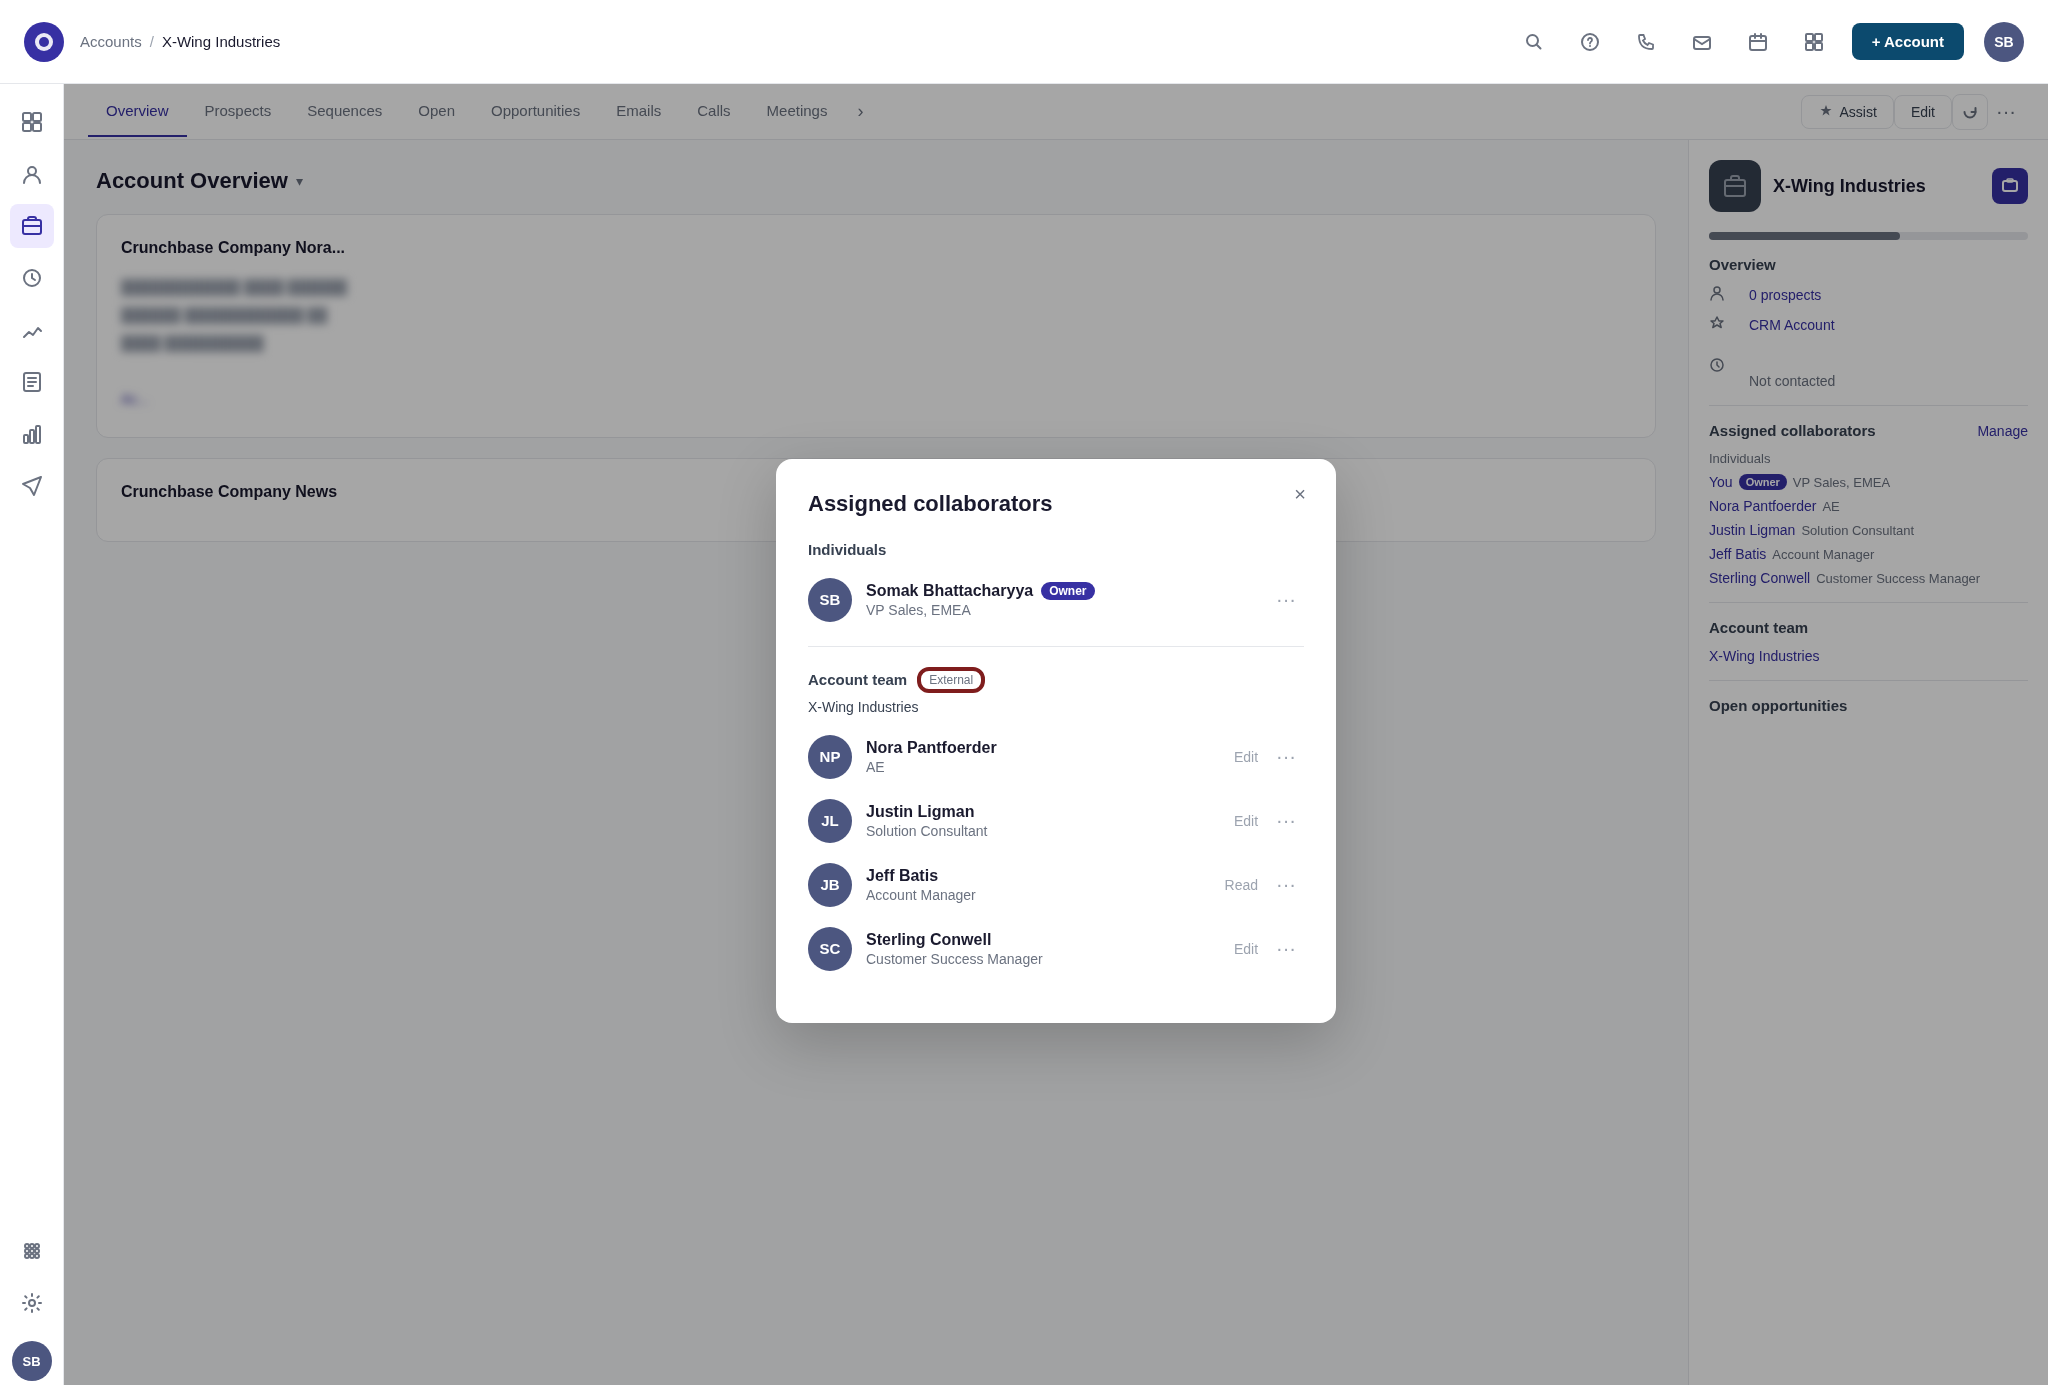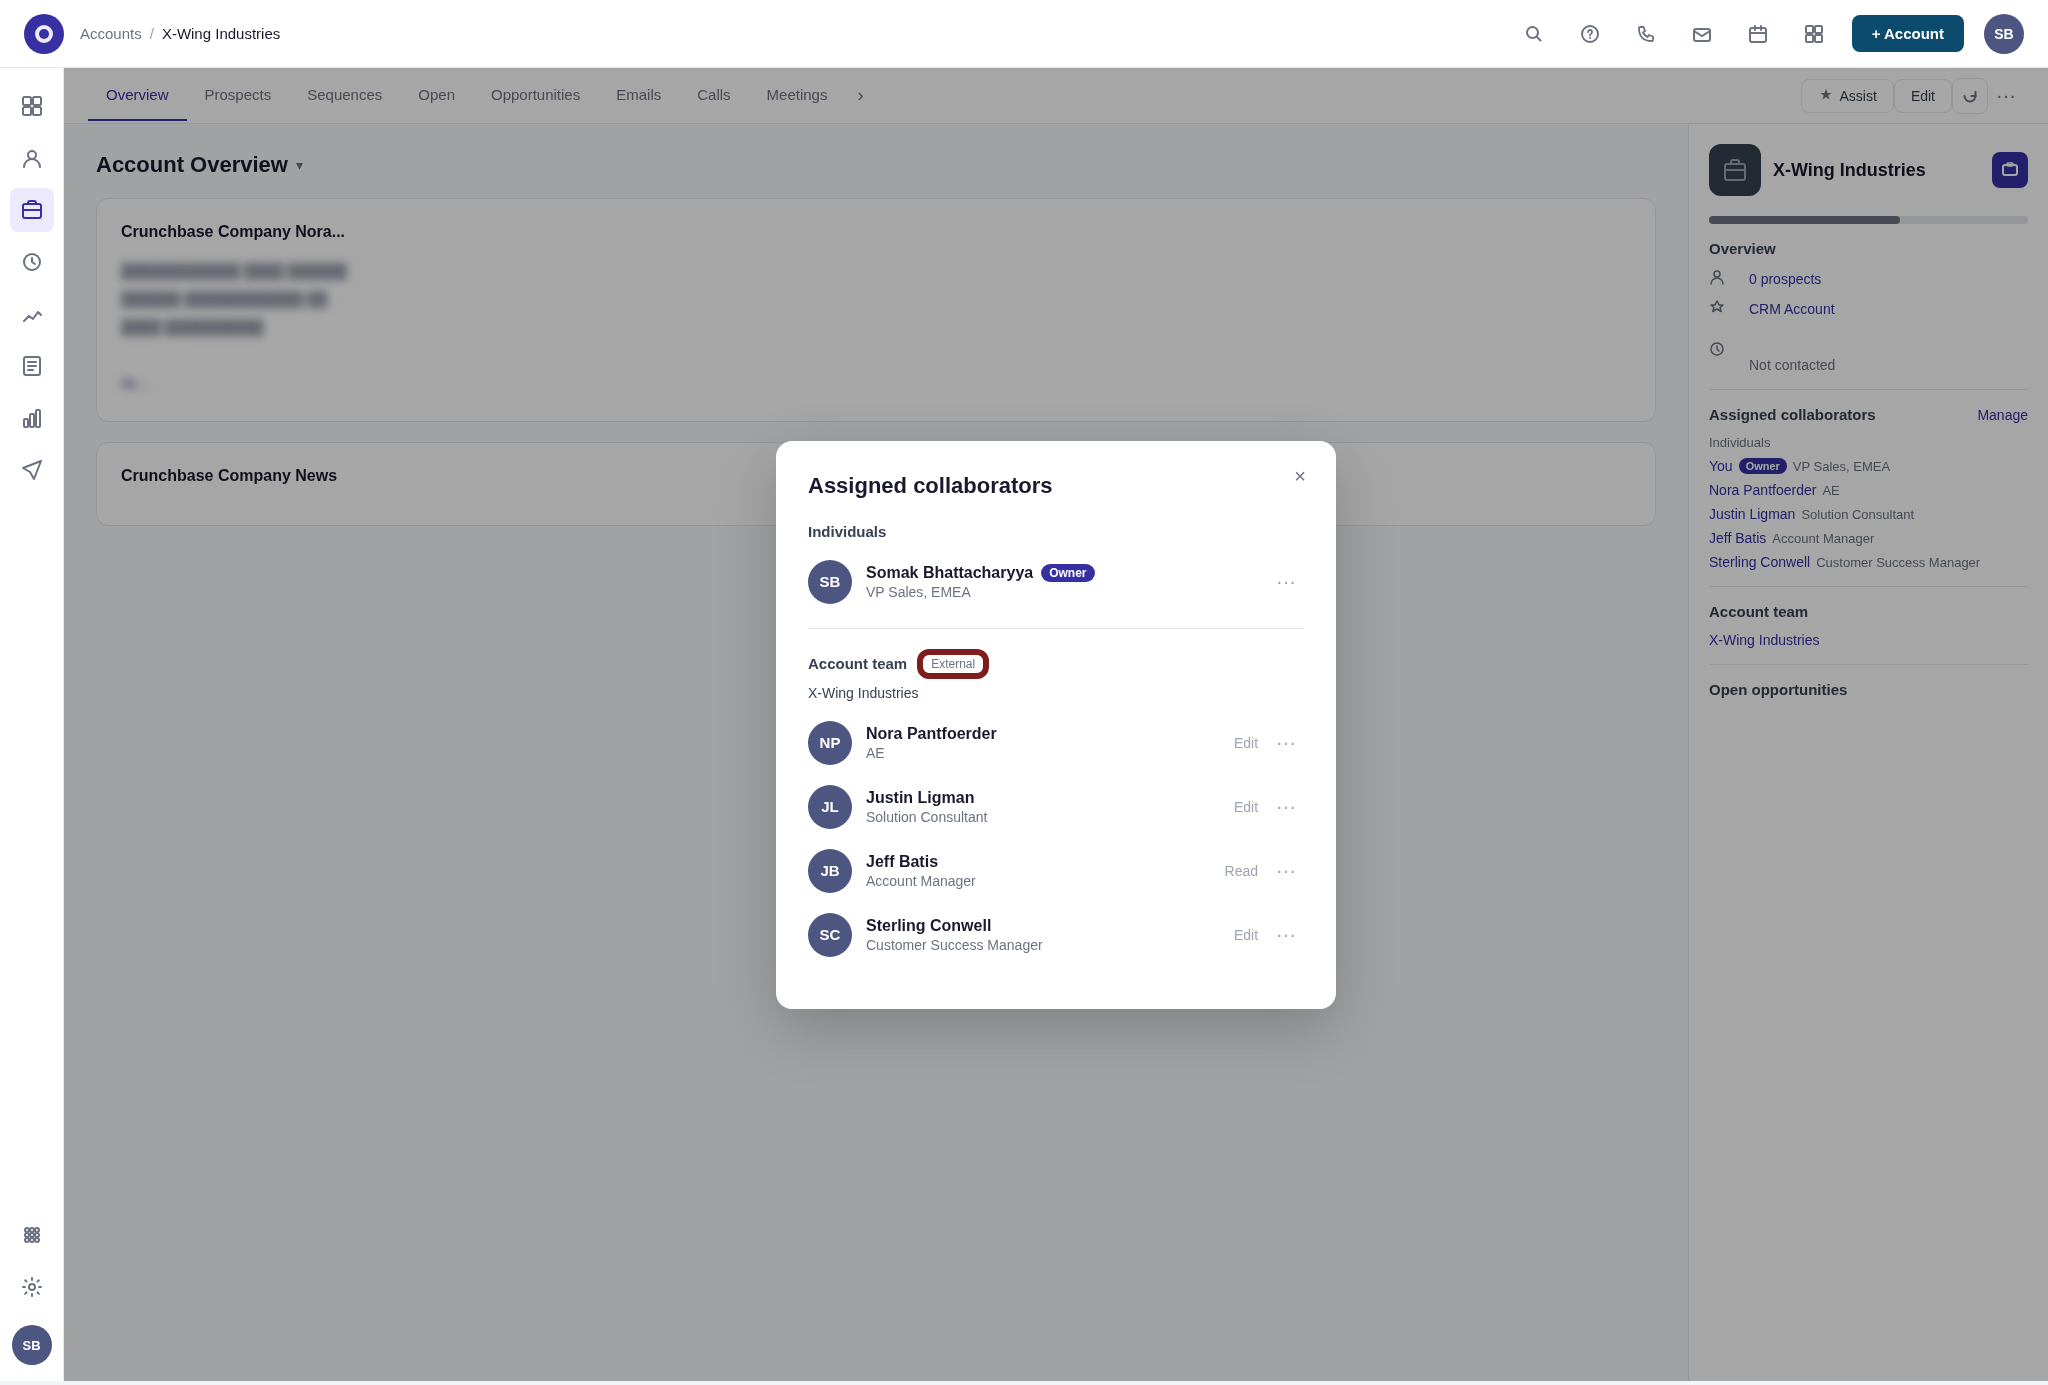--- a/index.html
+++ b/index.html
@@ -1,20 +1,20 @@
 <!DOCTYPE html>
 <html><head>
   <meta charset="utf-8">
   <style>
     * { box-sizing: border-box; margin: 0; padding: 0; }
     body { font-family: -apple-system, BlinkMacSystemFont, 'Segoe UI', sans-serif; background: #f3f4f6; color: #1a1a2e; overflow: hidden; width: 2048px; height: 1385px; }
 
     
     .top-nav {
-      display: flex; align-items: center; height: 68px;
+      display: flex; align-items: center; height: 84px;
       background: #fff; border-bottom: 1px solid #e5e7eb;
       padding: 0 24px; gap: 16px; position: relative; z-index: 10; justify-content: center;
     }
     .logo-icon { width: 40px; height: 40px; background: #3730a3; border-radius: 50%; display: flex; align-items: center; justify-content: center; color: #fff; font-size: 18px; font-weight: bold; flex-shrink: 0; }
     .breadcrumb { display: flex; align-items: center; gap: 8px; font-size: 15px; color: #6b7280; }
     .breadcrumb-sep { color: #9ca3af; }
     .breadcrumb-current { color: #1a1a2e; font-weight: 500; }
     .nav-icons { display: flex; align-items: center; gap: 20px; margin-left: auto; }
     .nav-icon-btn { width: 36px; height: 36px; display: flex; align-items: center; justify-content: center; color: #6b7280; cursor: pointer; font-size: 20px; border-radius: 6px; }
     .add-account-btn { background: #0c4a6e; color: #fff; border: none; border-radius: 8px; padding: 10px 20px; font-size: 15px; font-weight: 600; cursor: pointer; display: flex; align-items: center; gap: 6px; }
@@ -90,21 +90,21 @@
     .person-avatar { width: 44px; height: 44px; border-radius: 50%; display: flex; align-items: center; justify-content: center; color: #fff; font-size: 15px; font-weight: 700; flex-shrink: 0; }
     .person-info { flex: 1; }
     .person-name { font-size: 16px; font-weight: 600; color: #1a1a2e; display: flex; align-items: center; gap: 8px; }
     .person-role { font-size: 14px; color: #6b7280; margin-top: 2px; }
     .owner-badge { background: #3730a3; color: #fff; font-size: 12px; padding: 2px 8px; border-radius: 12px; font-weight: 600; }
     .modal-more-btn { color: #9ca3af; cursor: pointer; font-size: 20px; padding: 4px 8px; }
     .modal-divider { border: none; border-top: 1px solid #e5e7eb; margin: 16px 0 20px 0; }
     .team-section { margin-bottom: 20px; }
     .team-header { display: flex; align-items: center; gap: 10px; margin-bottom: 6px; }
     .team-label { font-size: 15px; font-weight: 700; color: #374151; }
-    .external-badge { background: #fff; border: 6px solid #7f1d1d; color: #6b7280; font-size: 12px; padding: 2px 8px; border-radius: 12px; }
+    .external-badge { background: #fff; border: 4px solid #7f1d1d; color: #6b7280; font-size: 12px; padding: 2px 8px; border-radius: 12px; }
     .team-company { font-size: 14px; color: #374151; margin-bottom: 20px; }
     .team-person { display: flex; align-items: center; gap: 14px; margin-bottom: 20px; }
     .team-action { margin-left: auto; display: flex; align-items: center; gap: 10px; }
     .action-edit { font-size: 14px; color: #9ca3af; cursor: pointer; font-weight: 500; }
     .action-read { font-size: 14px; color: #9ca3af; cursor: pointer; font-weight: 500; }
 
     
     .avatar-sb { background: #4c5680; }
     .avatar-np { background: #4c5680; text-align: center; }
     .avatar-jl { background: #4c5680; }

